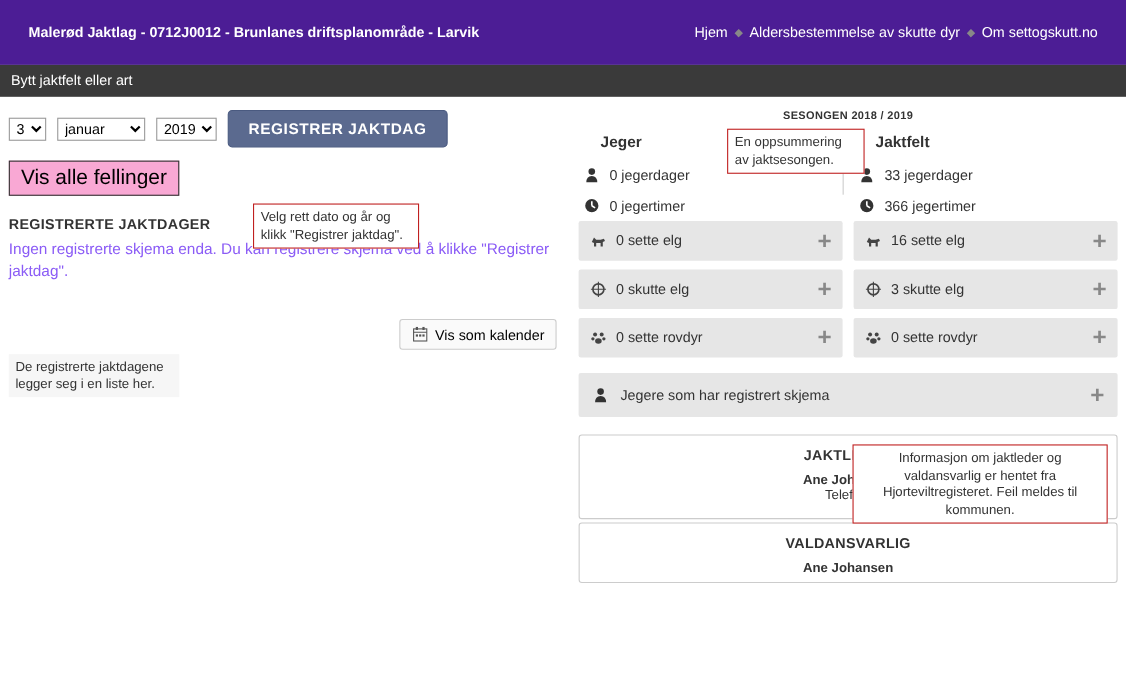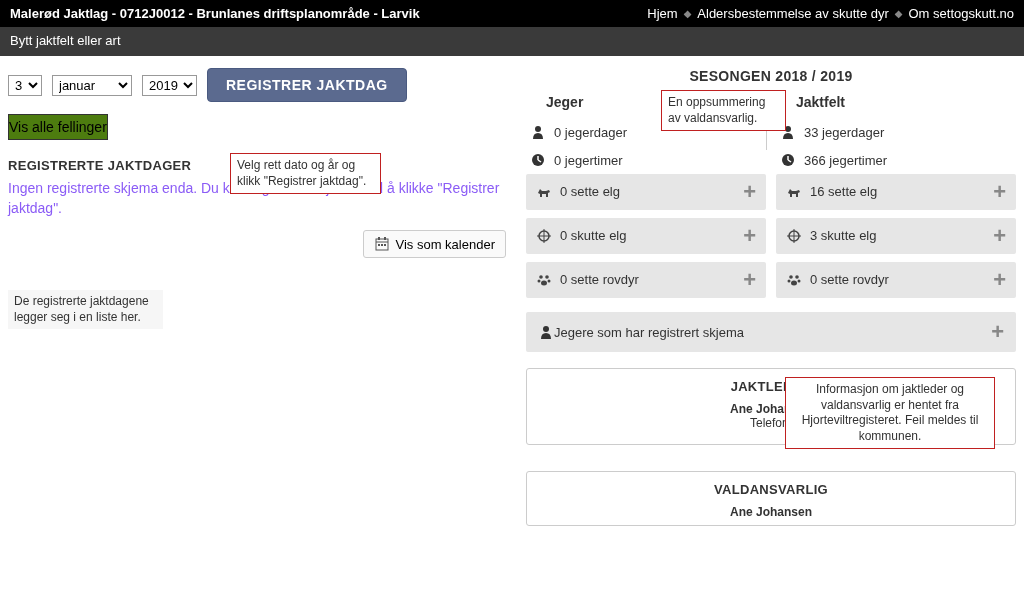--- a/index.html
+++ b/index.html
@@ -1,37 +1,37 @@
 <!DOCTYPE html>
 <html><head>
 <meta charset="utf-8">
 <style>
   * { box-sizing: border-box; margin: 0; padding: 0; }
   body { font-family: Verdana, Arial, sans-serif; font-size: 13px; color: #333; background: #fff; width: 1024px; }
-  .topbar { background: #000000; color: #fff; padding: 0; display: flex; justify-content: space-between; align-items: flex-start; }
+  .topbar { background: #4c1d95; color: #fff; padding: 16px; display: flex; justify-content: space-between; align-items: flex-start; }
   .topbar-left { padding: 6px 10px 4px 10px; font-weight: bold; font-size: 13px; max-width: 500px; line-height: 1.3; }
   .topbar-right { display: flex; align-items: center; padding: 6px 10px; gap: 6px; font-size: 13px; }
   .topbar-right a { color: #fff; text-decoration: none; }
   .topbar-sep { color: #888; font-size: 10px; }
   .subbar { background: #3a3a3a; color: #fff; padding: 6px 10px 8px 10px; font-size: 13px; }
   .subbar a { color: #fff; text-decoration: none; }
   .content { display: flex; padding: 12px 8px 8px 8px; gap: 20px; }
   .left-col { flex: 1; min-width: 0; position: relative; }
   .right-col { width: 490px; }
   h1 { font-size: 28px; font-weight: normal; color: #222; margin-bottom: 16px; font-family: Verdana, sans-serif; }
   .date-row { display: flex; align-items: center; gap: 10px; margin-bottom: 12px; position: relative; }
   select { border: 1px solid #999; background: #fff; font-size: 13px; padding: 1px 2px; }
   .btn-register { background: #5b6a8f; color: #fff; border: 1px solid #4a5a80; border-radius: 4px; padding: 8px 18px; font-size: 14px; font-weight: bold; letter-spacing: 0.5px; cursor: pointer; text-align: right; }
-  .btn-outline { background: #4d7c0f; border: 1px solid #333; padding: 4px 0; font-size: 14px; cursor: pointer; }
+  .btn-outline { background: #f9a8d4; border: 1px solid #333; padding: 4px 10px; font-size: 19px; cursor: pointer; }
   .section-title { font-size: 13px; font-weight: bold; color: #333; margin: 18px 0 6px 0; letter-spacing: 0.3px; }
   .body-text { font-size: 14px; color: #8b5cf6; line-height: 1.4; margin-bottom: 10px; }
   .annotation { position: absolute; border: 1px solid #c02020; background: #fff; font-size: 12px; padding: 4px 6px; line-height: 1.3; z-index: 5; }
   .annotation.no-border { border: none; }
-  .calendar-btn { display: inline-flex; align-items: center; gap: 6px; border: 1px solid #ccc; background: #fafafa; padding: 5px 10px; border-radius: 3px; font-size: 13px; cursor: pointer; float: right; margin-top: 2px; }
-  .right-title { text-align: center; font-weight: bold; font-size: 14px; color: #333; margin-bottom: 10px; letter-spacing: 0.3px; }
+  .calendar-btn { display: inline-flex; align-items: center; gap: 6px; border: 1px solid #ccc; background: #fafafa; padding: 5px 10px; border-radius: 3px; font-size: 13px; cursor: pointer; float: right; margin-top: 24px; }
+  .right-title { text-align: center; font-weight: bold; font-size: 10px; color: #333; margin-bottom: 10px; letter-spacing: 0.3px; }
   .stats-row { display: flex; gap: 10px; position: relative; }
   .stats-col { flex: 1; }
   .stats-col-title { font-weight: bold; font-size: 14px; margin-bottom: 8px; padding-left: 20px; }
   .stat-line { display: flex; align-items: center; gap: 8px; padding: 6px 4px; font-size: 13px; }
   .stat-box { display: flex; align-items: center; justify-content: space-between; background: #e6e6e6; border-radius: 2px; padding: 10px 10px; margin-bottom: 8px; font-size: 13px; }
   .stat-box .label-group { display: flex; align-items: flex-start; gap: 8px; }
   .plus { font-size: 22px; color: #888; font-weight: bold; line-height: 14px; cursor: pointer; }
   .icon-sil { width: 16px; height: 16px; display: inline-flex; align-items: center; justify-content: center; color: #333; }
   .wide-box { background: #e6e6e6; border-radius: 2px; padding: 12px 12px; margin-top: 6px; display: flex; align-items: center; justify-content: space-between; font-size: 13px; }
   .card { border: 1px solid #ccc; border-radius: 3px; padding: 10px 12px 14px 12px; margin-top: 16px; position: relative; text-align: center; }
@@ -103,21 +103,21 @@
       </span>
       <span>Vis som kalender</span>
     </button>
   </div>
 
   <div class="right-col">
     <div class="right-title">SESONGEN 2018 / 2019</div>
 
     <div class="stats-row">
       <div class="annotation" style="left:135px; top:-4px; width:125px;">
-        <span>En oppsummering av valdansvarlig.</span>
+        <span>En oppsummering av jaktsesongen.</span>
       </div>
 
       <div class="stats-col">
         <div class="stats-col-title">Jeger</div>
         <div class="stat-line">
           <span class="icon-sil">
               <svg width="14" height="14" viewBox="0 0 14 14">
                 <circle cx="7" cy="4" r="3" fill="#333"></circle>
                 <path d="M2 14 Q2 8 7 8 Q12 8 12 14 Z" fill="#333"></path>
               </svg>
@@ -233,39 +233,39 @@
               </span>
             <span>0 sette rovdyr</span>
           </div>
           <span class="plus">+</span>
         </div>
       </div>
       <div class="col-head-divider"></div>
     </div>
 
     <div class="wide-box">
-      <div class="label-group" style="display:flex;align-items:flex-end;">
+      <div class="label-group" style="display:flex;align-items:flex-end;gap:10px;">
         <span class="icon-sil">
             <svg width="14" height="14" viewBox="0 0 14 14">
               <circle cx="7" cy="4" r="3" fill="#333"></circle>
               <path d="M2 14 Q2 8 7 8 Q12 8 12 14 Z" fill="#333"></path>
             </svg>
           </span>
         <span>Jegere som har registrert skjema</span>
       </div>
       <span class="plus">+</span>
     </div>
 
     <div class="card">
       <div class="card-title">JAKTLEDER</div>
       <div class="card-name">Ane Johansen</div>
       <div class="card-phone">Telefon:</div>
-      <div class="annotation" style="right:20px; top:8px; width:210px;">
+      <div class="annotation" style="right:8px; top:8px; width:232px;">
         <span>Informasjon om jaktleder og valdansvarlig  er hentet fra Hjorteviltregisteret. Feil meldes til kommunen.</span>
       </div>
     </div>
 
-    <div class="card" style="margin-top:26px; padding-bottom:6px;">
+    <div class="card" style="margin-top:3px; padding-bottom:6px;">
       <div class="card-title">VALDANSVARLIG</div>
       <div class="card-name">Ane Johansen</div>
     </div>
   </div>
 </div>
 
 </body></html>

